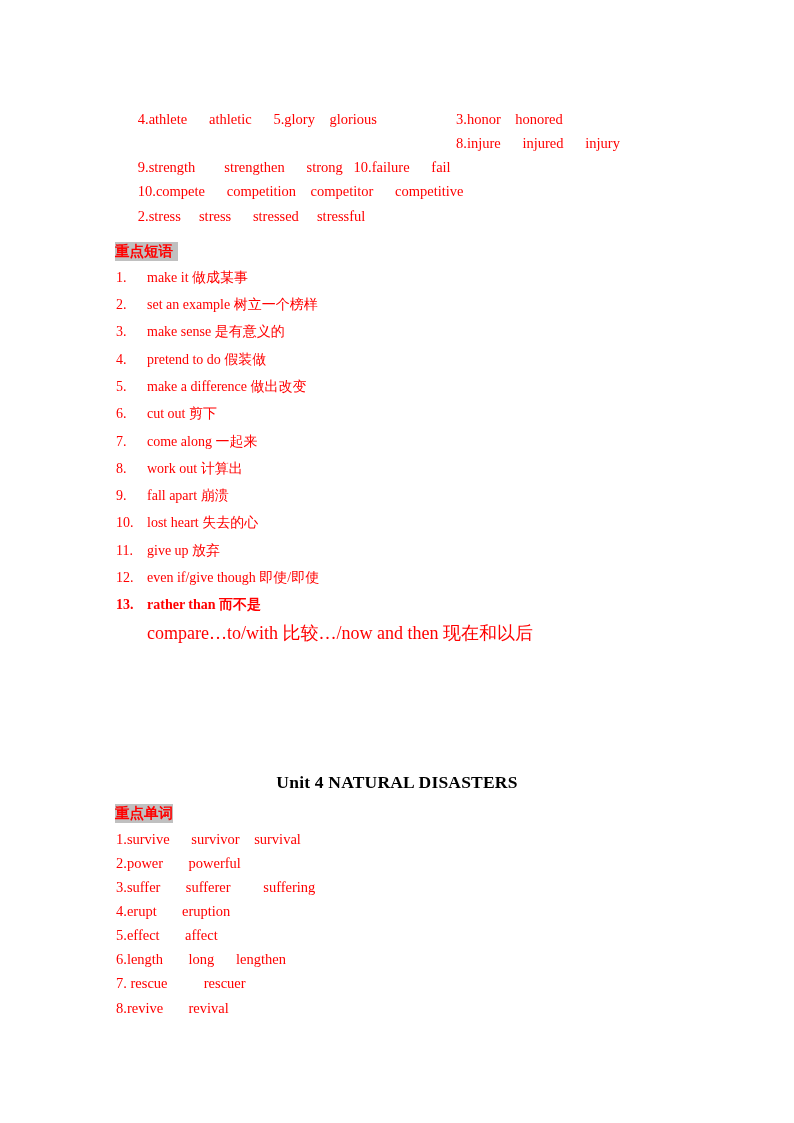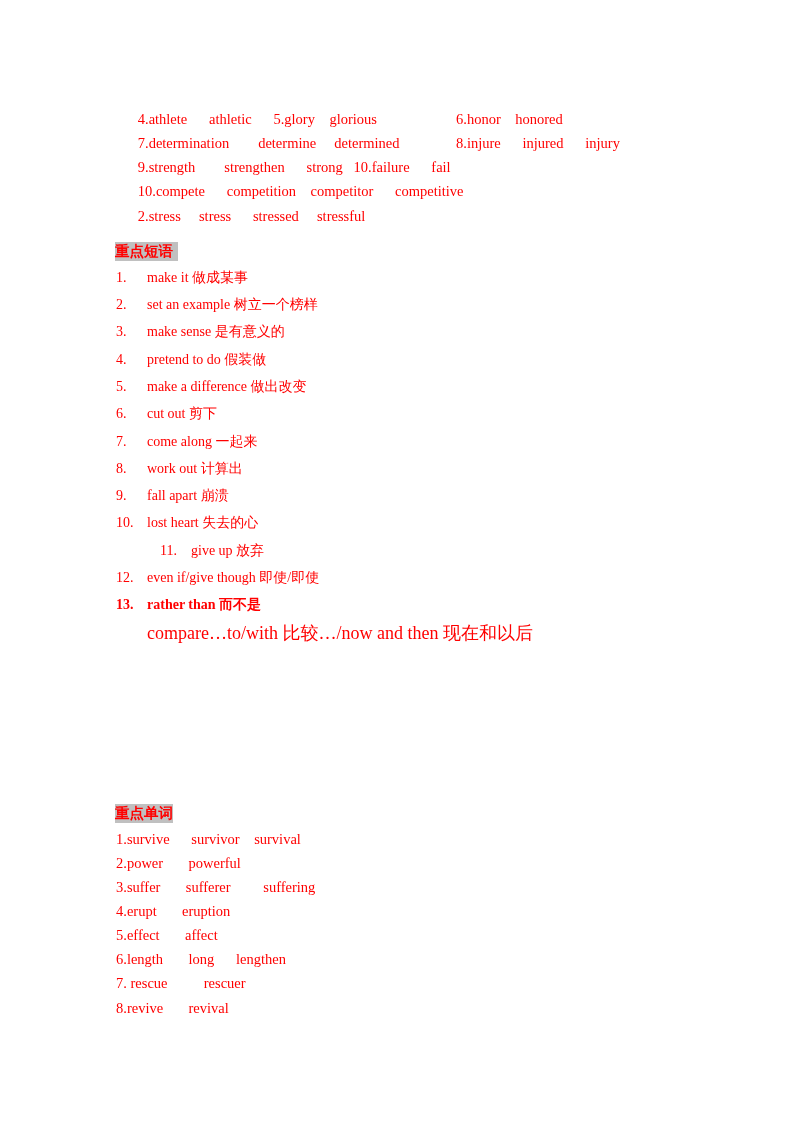--- a/index.html
+++ b/index.html
@@ -97,25 +97,25 @@
   }
 </style>
 </head>
 <body>
 
 <div class="page">
 
   <div>
 
     <div class="wordline" style="top:97px;">
-      <span>4.athlete      athletic      5.glory    glorious</span><span class="col2">6.honor    honored</span>
+      <span>4.athlete      athletic      5.glory    glorious</span><span class="col2">3.honor    honored</span>
     </div>
 
     <div class="wordline" style="top:121px;">
-      <span>7.determination        determine     determined</span><span class="col2">8.injure      injured      injury</span>
+      <span class="col2">8.injure      injured      injury</span>
     </div>
 
     <div class="wordline" style="top:145px;">
       <span>9.strength        strengthen      strong   10.failure      fail</span><span class="col2"></span>
     </div>
 
     <div class="wordline" style="top:169px;">
       <span>10.compete      competition    competitor      competitive</span><span class="col2"></span>
     </div>
 
@@ -172,39 +172,40 @@
     <div class="phrase-item" style="top:489px;">
       <span class="num">9.</span>
       <span class="txt">fall apart 崩溃</span>
     </div>
 
     <div class="phrase-item" style="top:516px;">
       <span class="num">10.</span>
       <span class="txt">lost heart 失去的心</span>
     </div>
 
-    <div class="phrase-item" style="top:544px;margin-left:44px;">
+    <div class="phrase-item" style="top:544px;">
       <span class="num">11.</span>
       <span class="txt">give up 放弃</span>
     </div>
 
     <div class="phrase-item" style="top:571px;">
       <span class="num">12.</span>
       <span class="txt">even if/give though 即使/即使</span>
     </div>
 
     <div class="phrase-item" style="top:598px;font-weight:bold;">
       <span class="num">13.</span>
       <span class="txt">rather than 而不是</span>
     </div>
 
     <div class="phrase-extra" style="top:626px;">compare…to/with 比较…/now and then 现在和以后</div>
 
   </div>
 
+  <div class="unit-title" style="top:772px;">Unit 4 NATURAL DISASTERS</div>
 
   <div class="section-header" style="top:804px;">重点单词</div>
 
   <div>
 
     <div class="wordline" style="top:832px;">1.survive      survivor    survival</div>
     <div class="wordline" style="top:856px;">2.power       powerful</div>
     <div class="wordline" style="top:880px;">3.suffer       sufferer         suffering</div>
     <div class="wordline" style="top:904px;">4.erupt       eruption</div>
     <div class="wordline" style="top:928px;">5.effect       affect</div>

